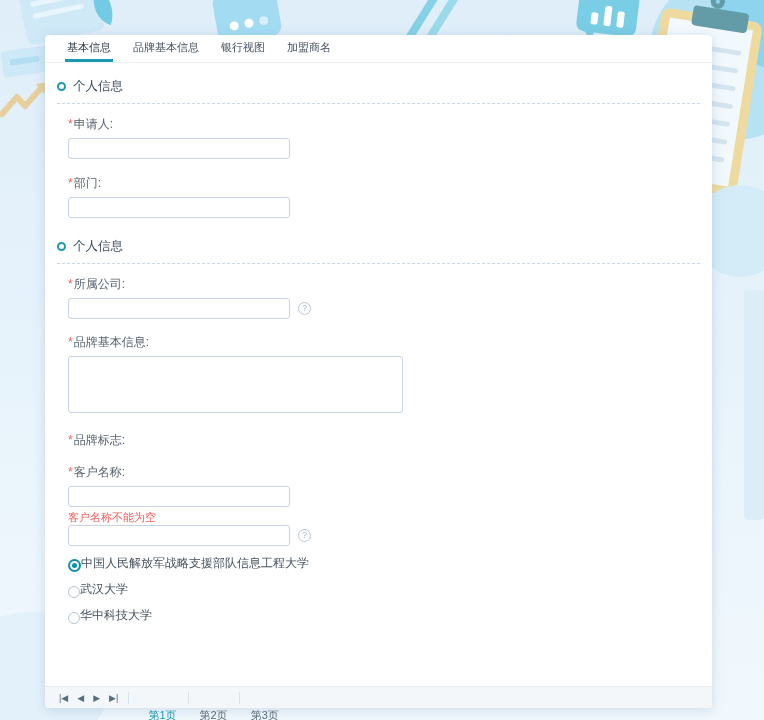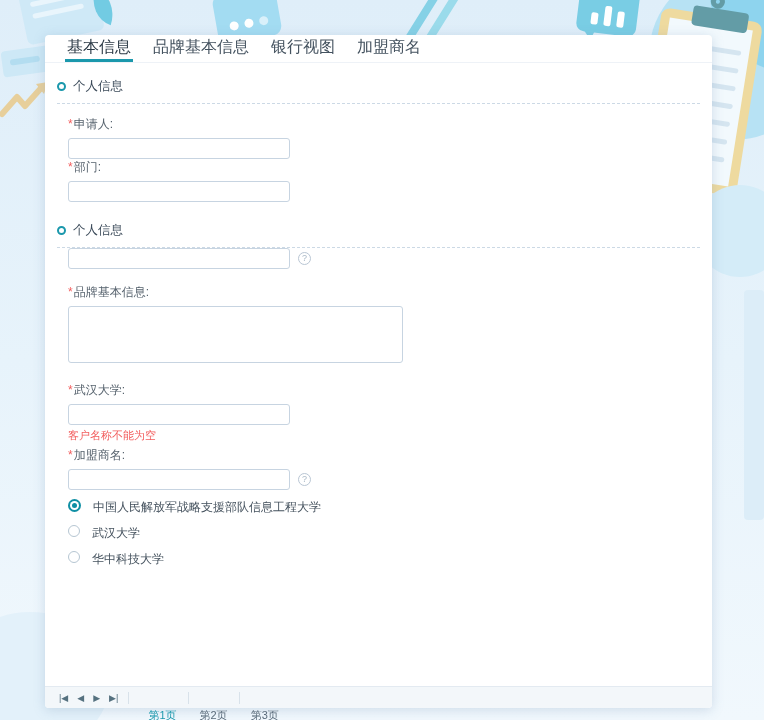--- a/index.html
+++ b/index.html
@@ -60,21 +60,21 @@
   .deco-blob-bl { left:-50px; top:612px; width:160px; height:140px; border-radius:50%;
     background:#e3f1fa; }
 
   
   .panel { position:absolute; left:45px; top:35px; width:667px; height:673px;
     background:#fff; border-radius:4px; z-index:1;
     box-shadow:0 2px 12px rgba(110,145,180,0.28); }
 
   .tabrow { height:28px; padding-left:20px; display:flex; gap:18px; align-items:stretch;
     border-bottom:1px solid #eef2f7; }
-  .tab { font-size:16px; color:#44525f; display:flex; align-items:center; padding:0 2px;
+  .tab { font-size:11px; color:#44525f; display:flex; align-items:center; padding:0 2px;
     cursor:pointer; border-bottom:3px solid transparent; }
   .tab.active { color:#2c3a46; border-bottom-color:#1b98ac; }
 
   .content { padding:0 12px; }
   .section-head { display:flex; align-items:center; gap:7px; padding:15px 0 8px 0;
     border-bottom:1px dashed #ccd9e5; }
   .section-bullet { width:9px; height:9px; border:2px solid #1b98ac; border-radius:50%;
     background:#fff; flex:0 0 auto; }
   .section-title { font-size:12.5px; color:#3c4b5a; }
 
@@ -89,21 +89,21 @@
     font-family:inherit; }
   .help { width:13px; height:13px; border:1px solid #b9c6d4; border-radius:50%;
     color:#a9b8c6; font-size:9px; line-height:11px; text-align:center; cursor:pointer;
     flex:0 0 auto; }
   .err { margin-top:3px; font-size:11px; color:#f25e5e; }
 
   .upload { width:224px; height:21px; border:1px dashed #c3d0dd; border-radius:3px;
     display:flex; align-items:center; justify-content:center; gap:5px;
     font-size:11px; color:#4a5560; cursor:pointer; background:#fff; }
 
-  .radio-row { display:flex; align-items:flex-start; gap:12px; margin-top:9px; cursor:pointer; }
+  .radio-row { display:flex; align-items:flex-end; gap:0; margin-top:9px; cursor:pointer; }
   .radio-off { width:12px; height:12px; border:1px solid #b6c6d2; border-radius:50%;
     background:#fff; flex:0 0 auto; }
   .radio-on { width:13px; height:13px; border-radius:50%; background:#0f8fa4;
     display:flex; align-items:center; justify-content:center; flex:0 0 auto; }
   .radio-on .mid { width:9px; height:9px; border-radius:50%; background:#fff;
     display:flex; align-items:center; justify-content:center; }
   .radio-on .core { width:5px; height:5px; border-radius:50%; background:#0f8fa4; }
   .radio-label { font-size:12px; color:#45525e; }
 
   .pager { position:absolute; left:0; right:0; bottom:0; height:22px;
@@ -178,44 +178,45 @@
 
     <div class="section-head">
       <span class="section-bullet"></span>
       <span class="section-title">个人信息</span>
     </div>
 
     <div class="fields">
       <div class="flabel"><span class="req">*</span><span>申请人:</span></div>
       <input class="tbox" type="text" value="" style="">
 
-      <div class="flabel" style="margin-top:0"><span class="req">*</span><span>部门:</span></div>
+      <div class="flabel" style="margin-top:16px"><span class="req">*</span><span>部门:</span></div>
       <input class="tbox" type="text" value="" style="">
     </div>
 
     <div class="section-head" style="padding-top:20px">
       <span class="section-bullet"></span>
       <span class="section-title">个人信息</span>
     </div>
 
     <div class="fields">
+      <div class="flabel"><span class="req">*</span><span>所属公司:</span></div>
       <div class="inrow">
         <input class="tbox" type="text" value="" style="">
         <span class="help">?</span>
       </div>
 
       <div class="flabel" style="margin-top:15px"><span class="req">*</span><span>品牌基本信息:</span></div>
       <textarea class="tarea" style=""></textarea>
 
-
-      <div class="flabel" style="margin-top:15px"><span class="req">*</span><span>武汉大学:</span></div>
+      <div class="flabel" style="margin-top:15px"><span class="req">*</span><span>品牌标志:</span></div>
+
+      <div class="flabel" style="margin-top:15px"><span class="req">*</span><span>客户名称:</span></div>
       <input class="tbox" type="text" value="" style="">
       <div class="err">客户名称不能为空</div>
 
-      <div class="flabel" style="margin-top:4px"><span class="req">*</span><span>加盟商名:</span></div>
       <div class="inrow">
         <input class="tbox" type="text" value="" style="">
         <span class="help">?</span>
       </div>
 
       <div class="radio-row">
         <span class="radio-on">
             <span class="mid">
               <span class="core"></span>
             </span>

